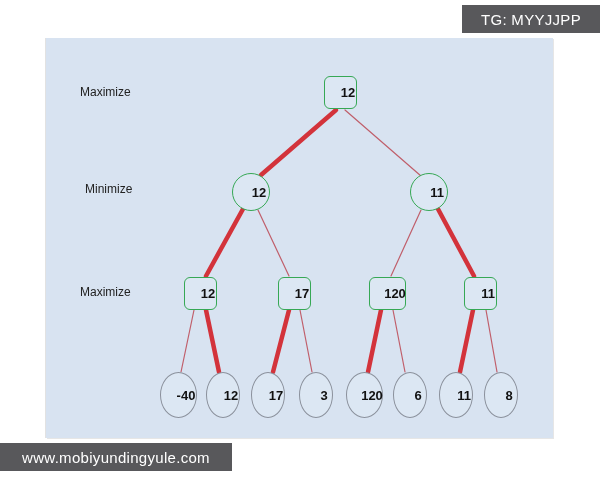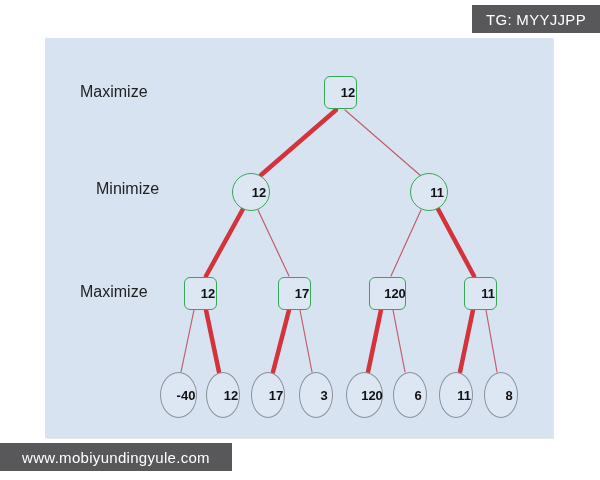--- a/index.html
+++ b/index.html
@@ -17,28 +17,28 @@
   .panel{
     position:absolute;left:46px;top:38px;width:507px;height:400px;
     background:var(--panel-bg);
     box-shadow:-1px 0 0 #e2e2e2, 1px 1px 0 #e6e6e6;
   }
   .badge{
     position:absolute;background:var(--badge-bg);color:var(--badge-text);
     font-size:15px;letter-spacing:.3px;display:flex;align-items:center;
     justify-content:center;white-space:nowrap;
   }
-  .badge.top-right{right:0;top:5px;width:128px;height:28px;text-align:center;}
+  .badge.top-right{right:0;top:5px;width:138px;height:28px;text-align:center;}
   .badge.bottom-left{left:0;top:443px;width:232px;height:28px;}
   .level-label{
-    position:absolute;font-size:16px;color:var(--label-text);
+    position:absolute;font-size:12px;color:var(--label-text);
     line-height:14px;
   }
   .level-label.lvl1{left:80px;top:85px;}
-  .level-label.lvl2{left:96px;top:182px;}
+  .level-label.lvl2{left:85px;top:182px;}
   .level-label.lvl3{left:80px;top:285px;}
   #edge-svg{position:absolute;left:0;top:0;width:600px;height:480px;pointer-events:none;}
   .node{
     position:absolute;display:flex;align-items:center;justify-content:center;
     background:var(--node-fill);color:var(--node-text);
     font-size:13px;font-weight:bold;padding-left:16px;
   }
   .node.square{border:1.5px solid var(--node-border-green);border-radius:6px;}
   .node.circle{border:1.5px solid var(--node-border-green);border-radius:50%;}
   .node.ellipse{border:1.5px solid var(--leaf-border);border-radius:50%;}

